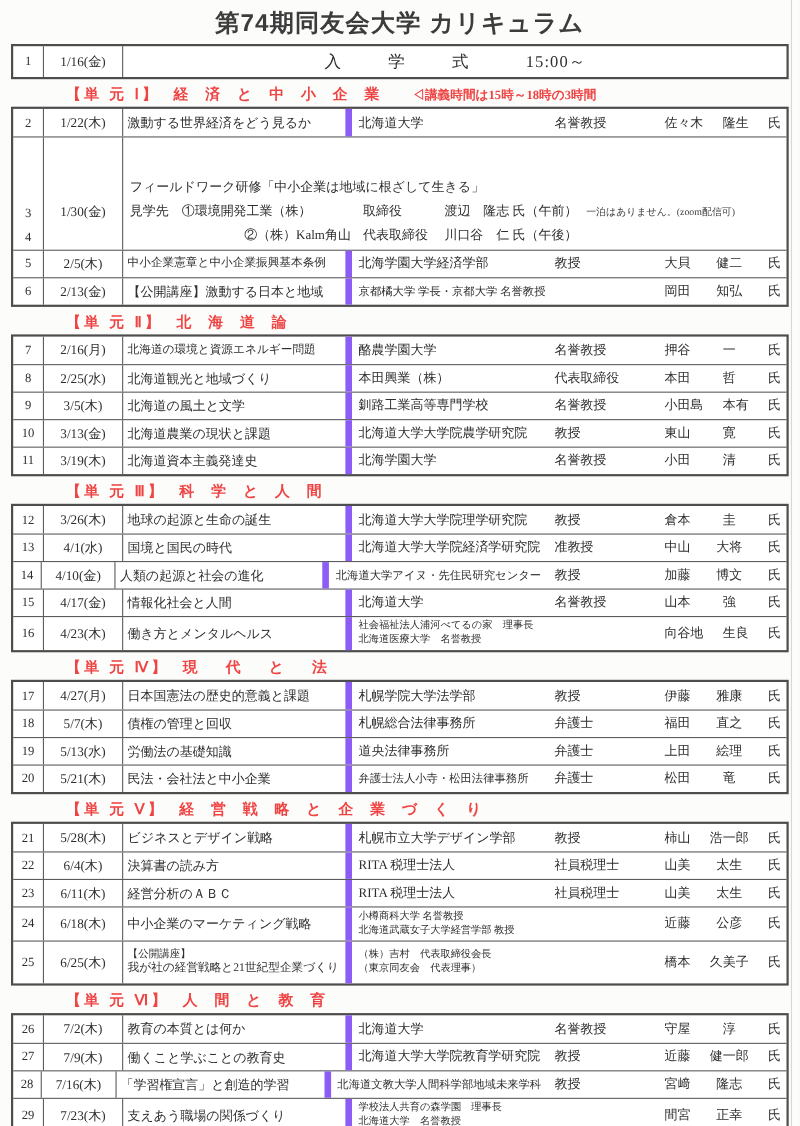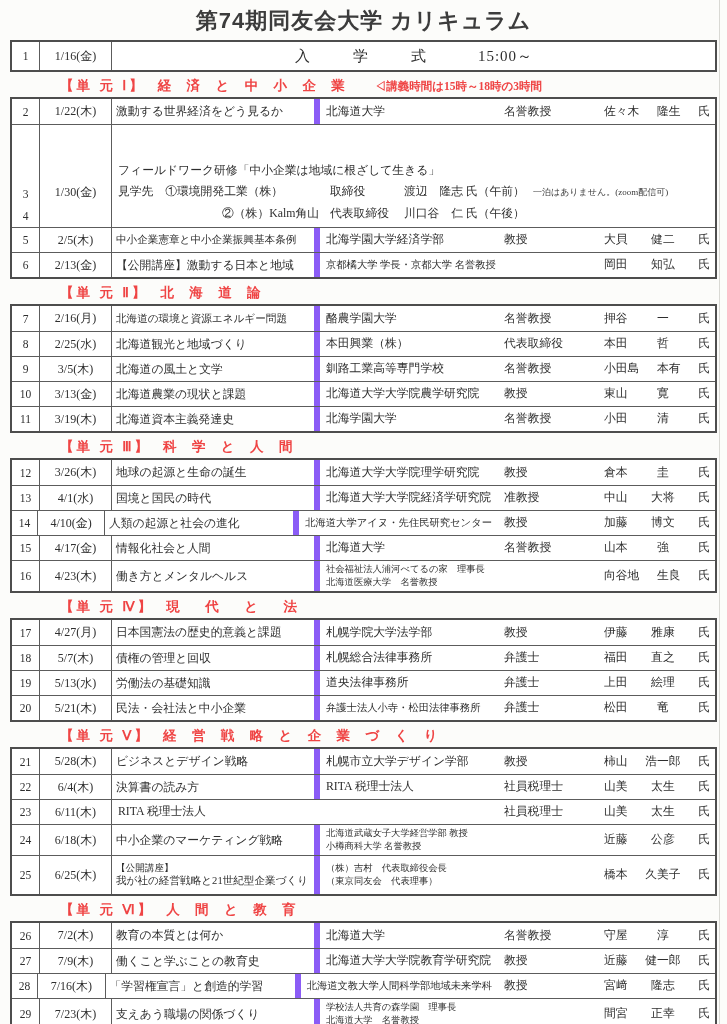--- a/index.html
+++ b/index.html
@@ -438,40 +438,43 @@
             <div class="nm">
               <span>山美</span>
               <span>太生</span>
               <span>氏</span>
             </div>
           </div>
         </div>
         <div class="row">
           <div class="cell cno">23</div>
           <div class="cell cdate">6/11(木)</div>
+          <div class="cell ctheme">
+            <div>経営分析のＡＢＣ</div>
+          </div>
           <div class="cell crest">
             <div class="org">RITA 税理士法人</div>
             <div class="pos">社員税理士</div>
             <div class="nm">
               <span>山美</span>
               <span>太生</span>
               <span>氏</span>
             </div>
           </div>
         </div>
         <div class="row tall2">
           <div class="cell cno">24</div>
           <div class="cell cdate">6/18(木)</div>
           <div class="cell ctheme">
             <div>中小企業のマーケティング戦略</div>
           </div>
           <div class="cell crest">
             <div class="org org2">
+              <div>小樽商科大学 名誉教授</div>
               <div>北海道武蔵女子大学経営学部 教授</div>
-              <div>小樽商科大学 名誉教授</div>
             </div>
             <div class="nm">
               <span>近藤</span>
               <span>公彦</span>
               <span>氏</span>
             </div>
           </div>
         </div>
         <div class="row tall3">
           <div class="cell cno">25</div>

